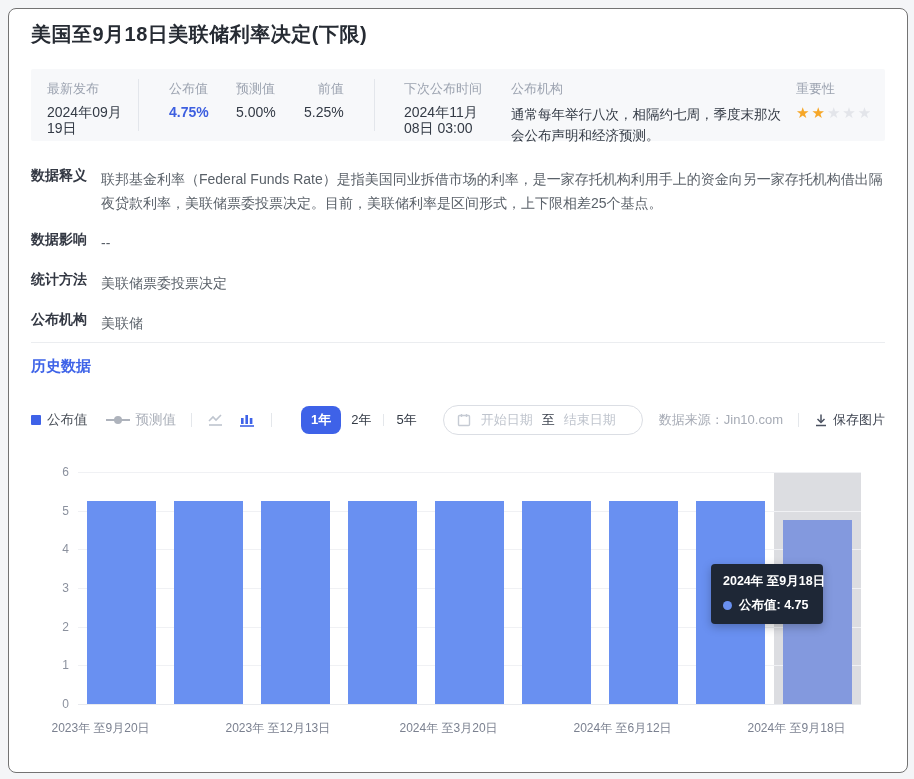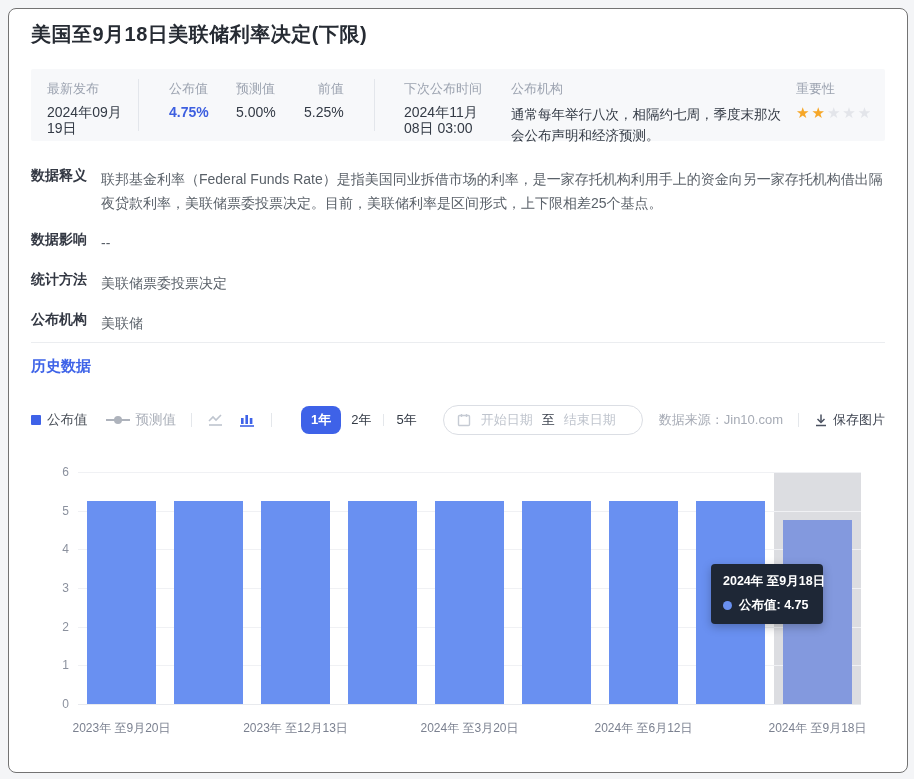--- a/index.html
+++ b/index.html
@@ -60,21 +60,21 @@
   .date-sep { font-size:13px; color:#3B414D; margin:0 9px; }
   .spacer { flex:1; }
   .source { font-size:13px; color:#A6ABB5; }
   .save-btn { display:flex; align-items:center; font-size:13px; color:#3F4552; cursor:pointer; }
   .save-btn svg { margin-right:5px; }
   
   .chart { position:absolute; left:22px; top:447px; width:854px; height:300px; }
   .gridline { position:absolute; height:1px; background:#F0F1F4; }
   .axis-line { position:absolute; height:1px; background:#E8EAEE; }
   .y-label { position:absolute; left:0; width:38px; text-align:right; font-size:12px; color:#8B919E; line-height:16px; }
-  .x-label { position:absolute; text-align:center; font-size:12px; color:#7B8190; }
+  .x-label { position:absolute; font-size:12px; color:#7B8190; }
   .bar { position:absolute; }
   .highlight-band { position:absolute; }
   .tooltip {
     position:absolute; left:680px; top:108px; width:112px;
     background:#1E2736; border-radius:4px; padding:9px 12px 10px 12px;
     box-shadow:0 3px 10px rgba(0,0,0,0.25); z-index:5;
   }
   .tooltip-title { font-size:12.5px; font-weight:700; color:#FFFFFF; white-space:nowrap; }
   .tooltip-row { display:flex; align-items:center; margin-top:7px; }
   .tooltip-dot { width:9px; height:9px; border-radius:50%; background:#5B8FF9; margin-right:7px; flex:none; }

